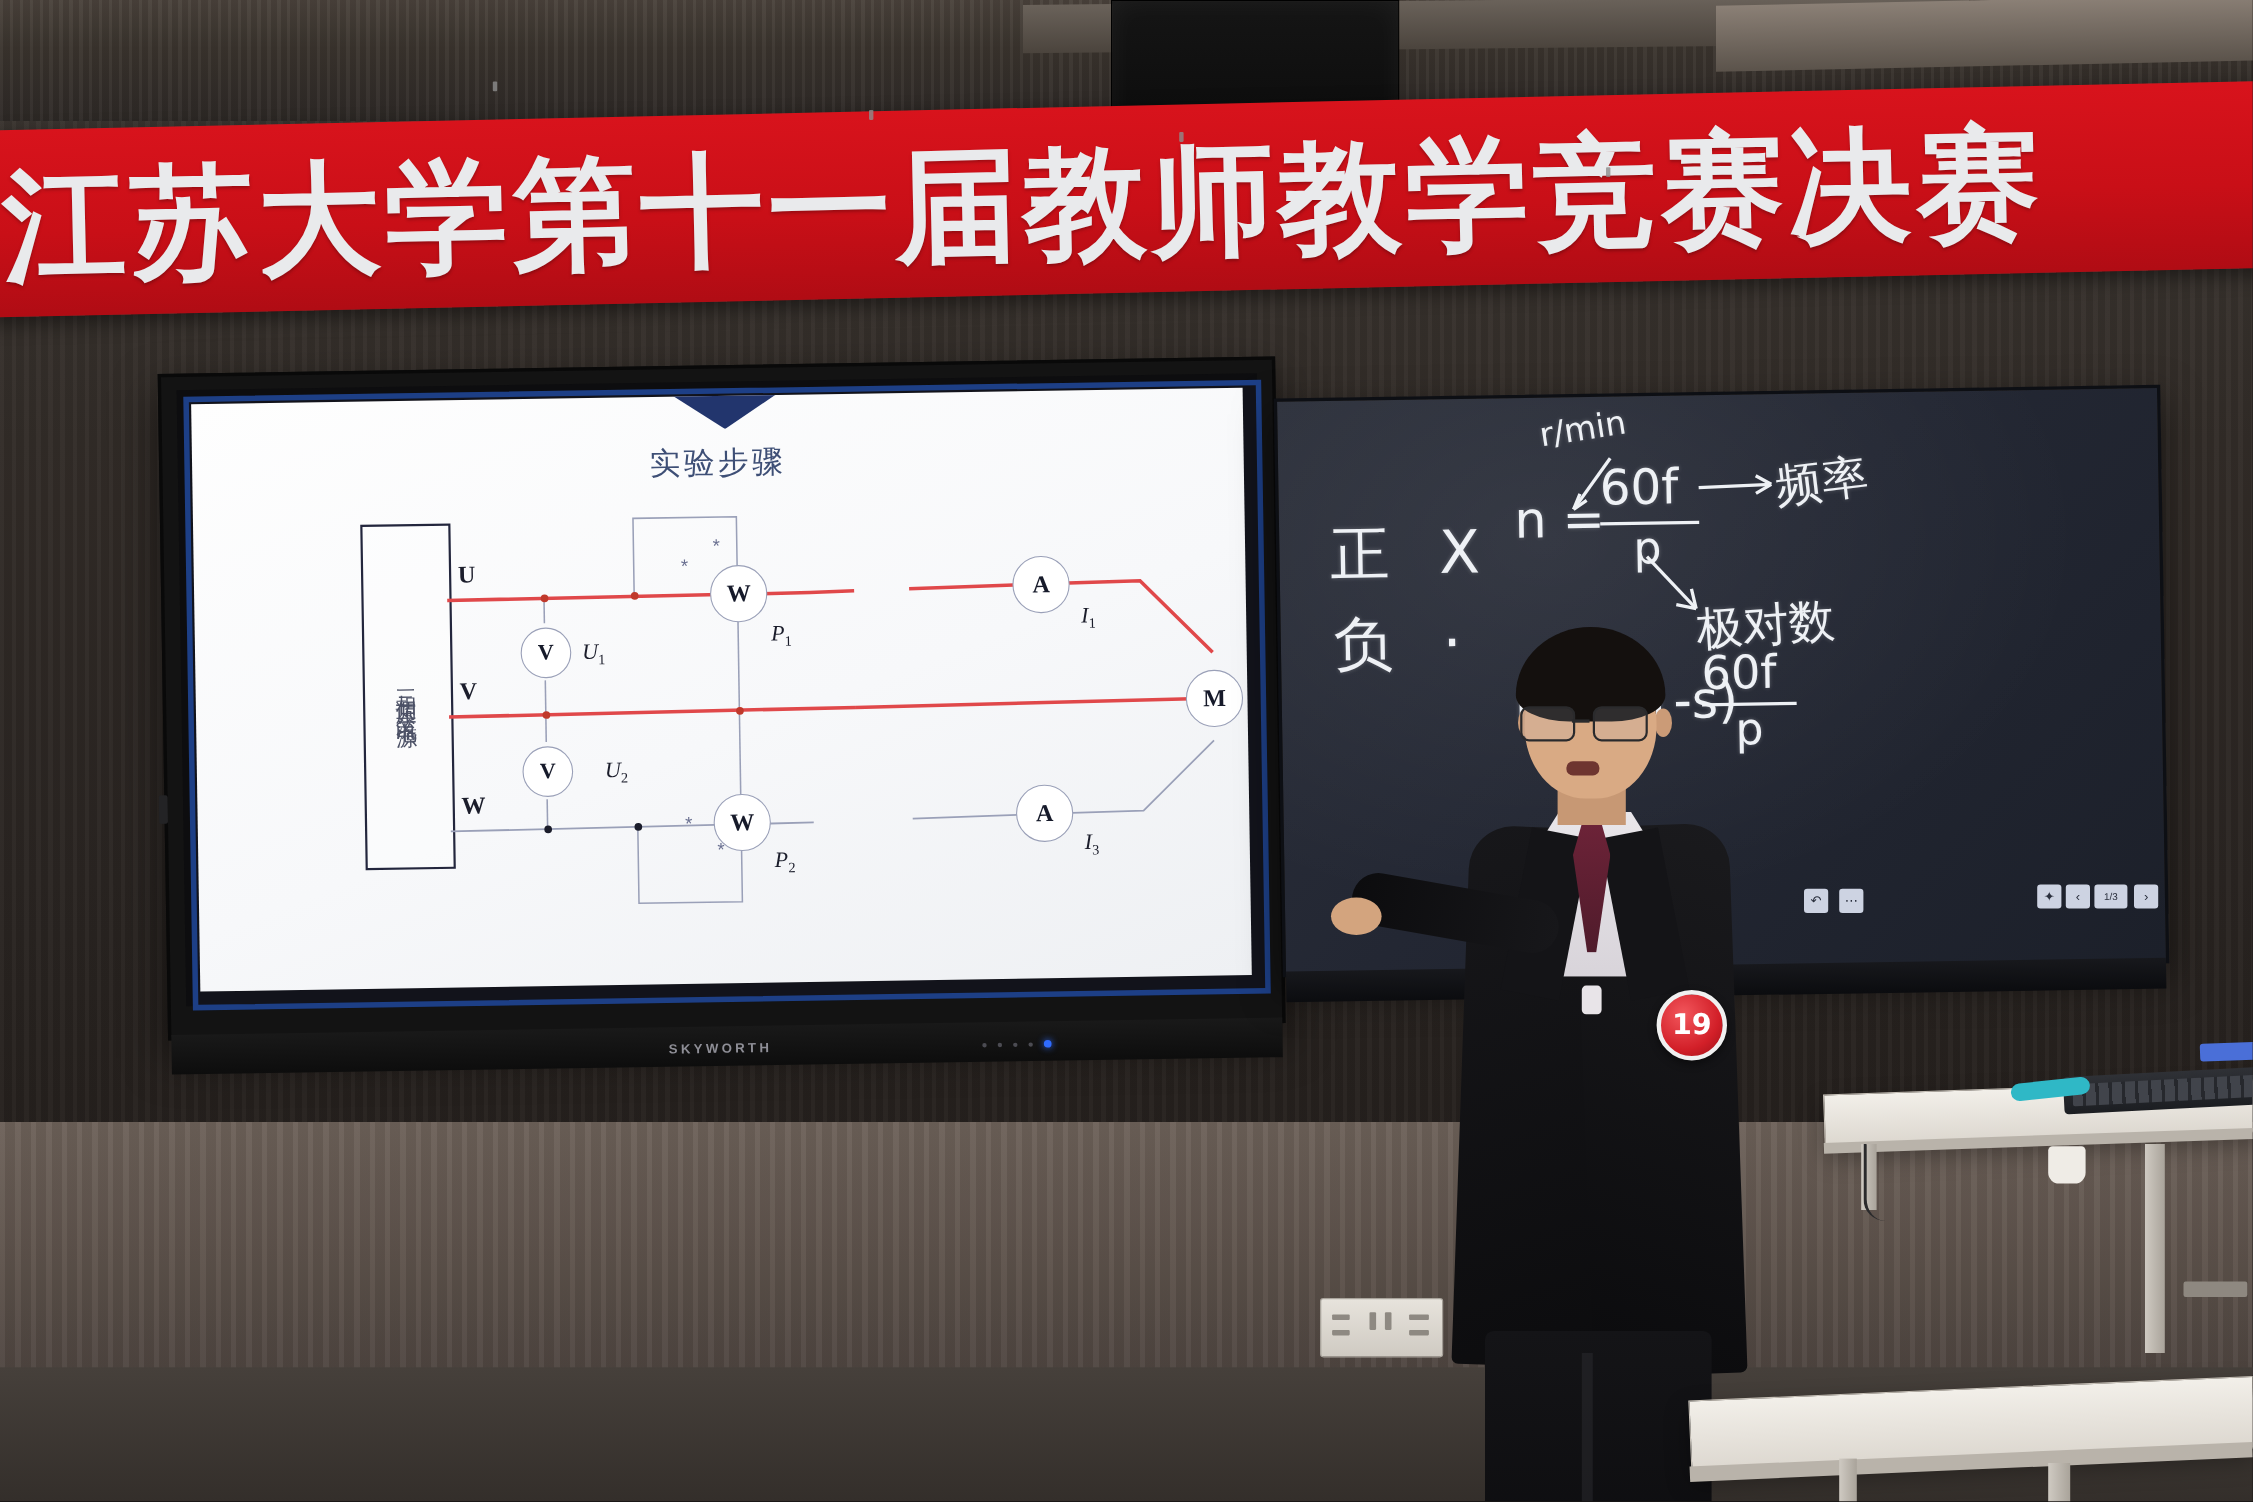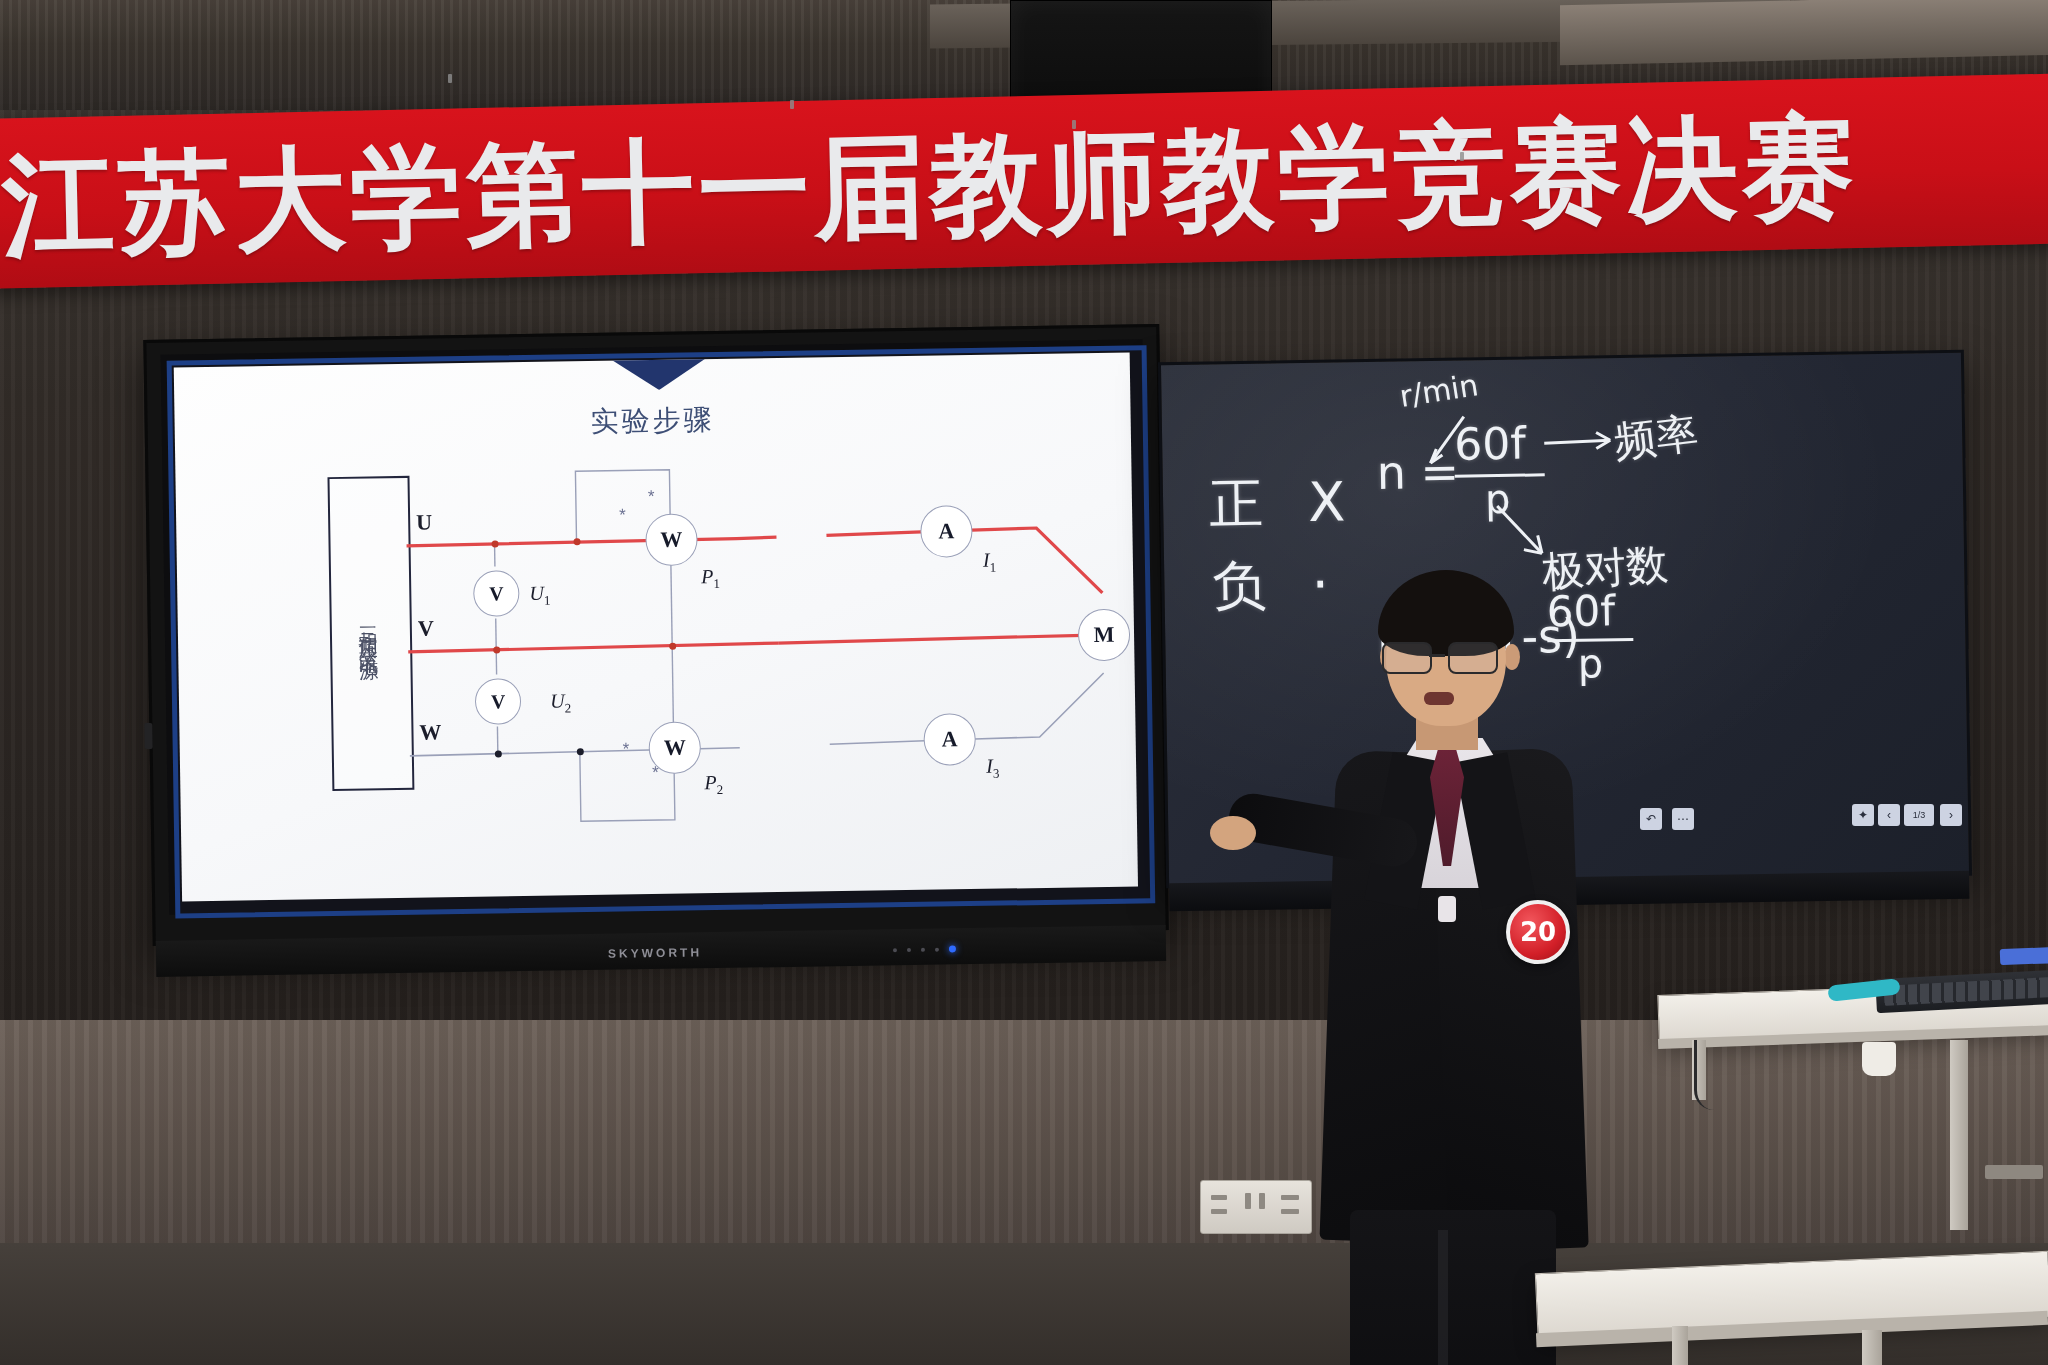--- a/index.html
+++ b/index.html
@@ -356,21 +356,21 @@
     <div class="hair"></div>
     <div class="glasses">
       <i style="left:0;"></i>
         <b></b>
         <i style="left:66px;"></i>
     </div>
     <div class="mouth"></div>
     <div class="arm-point"></div>
     <div class="hand"></div>
     <div class="mic"></div>
-    <div class="badge">20</div>
+    <div class="badge">19</div>
     <div class="legs"></div>
     <div class="leg-split"></div>
   </div>
 
   <div class="desk" style="left:1658px;top:988px;width:400px;height:46px;transform:rotate(-2deg);"></div>
   <div class="desk-edge" style="left:1658px;top:1032px;width:400px;height:10px;transform:rotate(-2deg);"></div>
   <div class="leg" style="left:1950px;top:1040px;width:18px;height:190px;"></div>
   <div class="leg" style="left:1692px;top:1040px;width:14px;height:60px;"></div>
   <div class="cable" style="left:1694px;top:1040px;width:40px;height:70px;"></div>
   <div class="keyboard" style="left:1876px;top:974px;">

